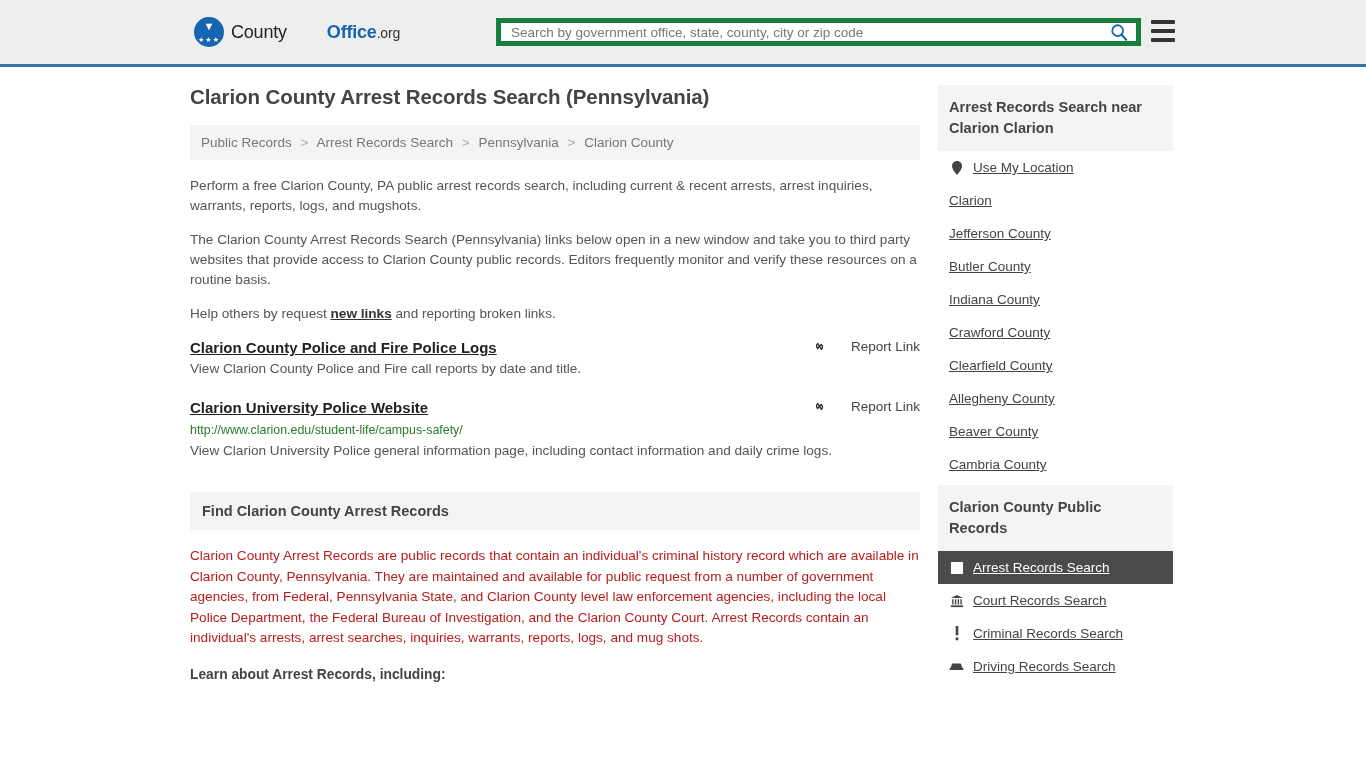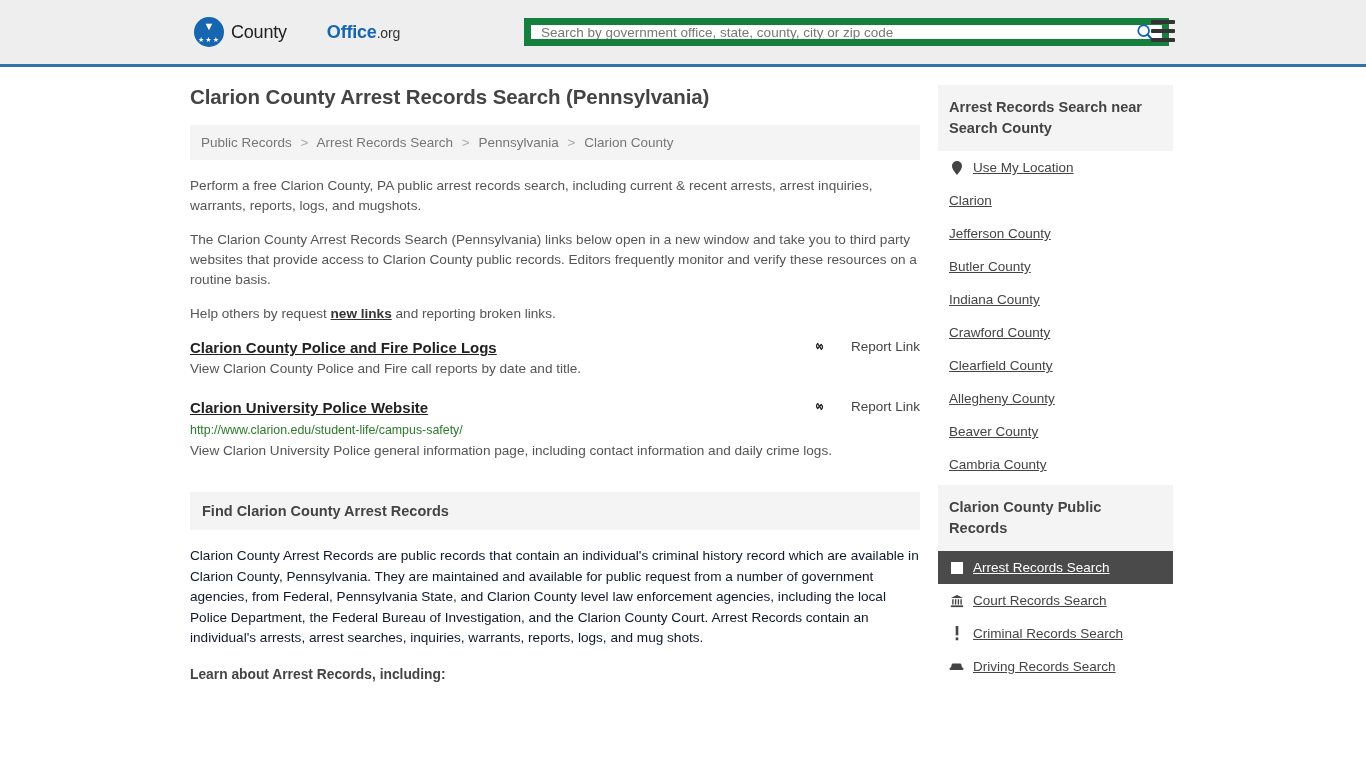--- a/index.html
+++ b/index.html
@@ -64,24 +64,23 @@
   .brand-text .accent { color: #1565b0; font-weight: bold; margin-left: 40px; }
   .brand-text .tld { font-size: 14px; color: #333333; }
 
   .search-wrap {
     position: absolute;
     left: 496px;
     top: 18px;
     width: 645px;
     height: 28px;
     background: #ffffff;
-    border: 7px solid #15803d;
-    display: flex;
-    align-items: center;
-    margin-left: 28px;
+    border: 5px solid #15803d;
+    display: flex;
+    align-items: center;
   }
   .search-input {
     flex: 1 1 auto;
     border: none;
     outline: none;
     height: 100%;
     padding: 0 10px;
     font-family: "Liberation Sans", sans-serif;
     font-size: 13.5px;
     color: #333333;
@@ -200,21 +199,21 @@
     padding: 11px 12px;
     font-size: 14.5px;
     font-weight: bold;
     color: #444444;
     margin-top: 30px;
     margin-bottom: 16px;
   }
   .section-body {
     font-size: 13.6px;
     line-height: 20.5px;
-    color: #0f172a;
+    color: #b91c1c;
   }
   .learn-head {
     font-size: 13.8px;
     font-weight: bold;
     color: #444444;
     margin: 18px 0 10px 0;
   }
   ul.learn-list {
     margin: 0; padding-left: 40px;
     font-size: 13.6px;
@@ -349,21 +348,21 @@
       </div>
 
       <div class="section-head">Find Clarion County Arrest Records</div>
       <div class="section-body">Clarion County Arrest Records are public records that contain an individual's criminal history record which are available in Clarion County, Pennsylvania. They are maintained and available for public request from a number of government agencies, from Federal, Pennsylvania State, and Clarion County level law enforcement agencies, including the local Police Department, the Federal Bureau of Investigation, and the Clarion County Court. Arrest Records contain an individual's arrests, arrest searches, inquiries, warrants, reports, logs, and mug shots.</div>
       <div class="learn-head">Learn about Arrest Records, including:</div>
     </div>
 
     <div class="side-col">
 
       <div class="side-box counties">
-        <div class="side-head">Arrest Records Search near Search County</div>
+        <div class="side-head">Arrest Records Search near Clarion Clarion</div>
         <ul class="side-list">
           <li>
             <a href="#">
               <span class="side-ico">
                 <svg width="10" height="14" viewBox="0 0 10 14">
                   <path d="M5 0 C2.2 0 0 2.2 0 5 C0 8.6 5 14 5 14 C5 14 10 8.6 10 5 C10 2.2 7.8 0 5 0 Z" fill="#444444"></path>
                 </svg>
               </span>
               <span class="label">Use My Location</span>
             </a>

